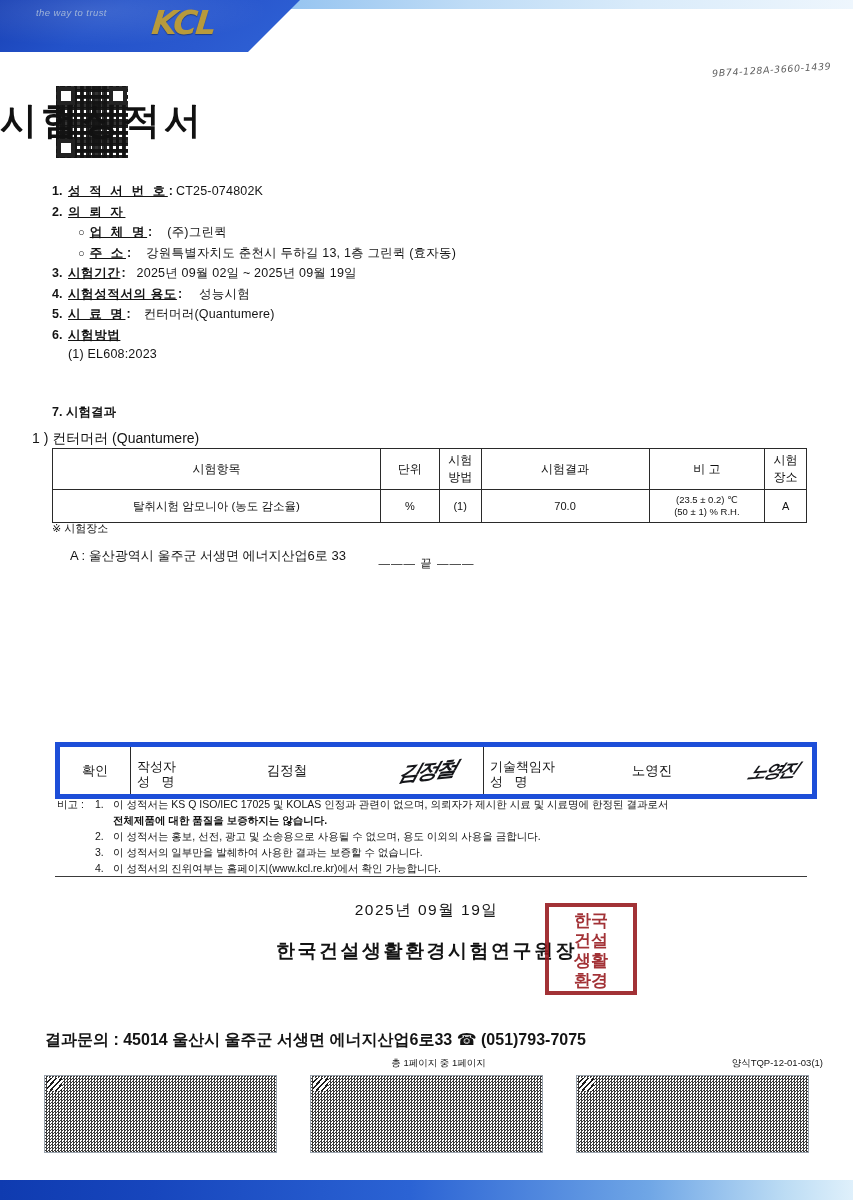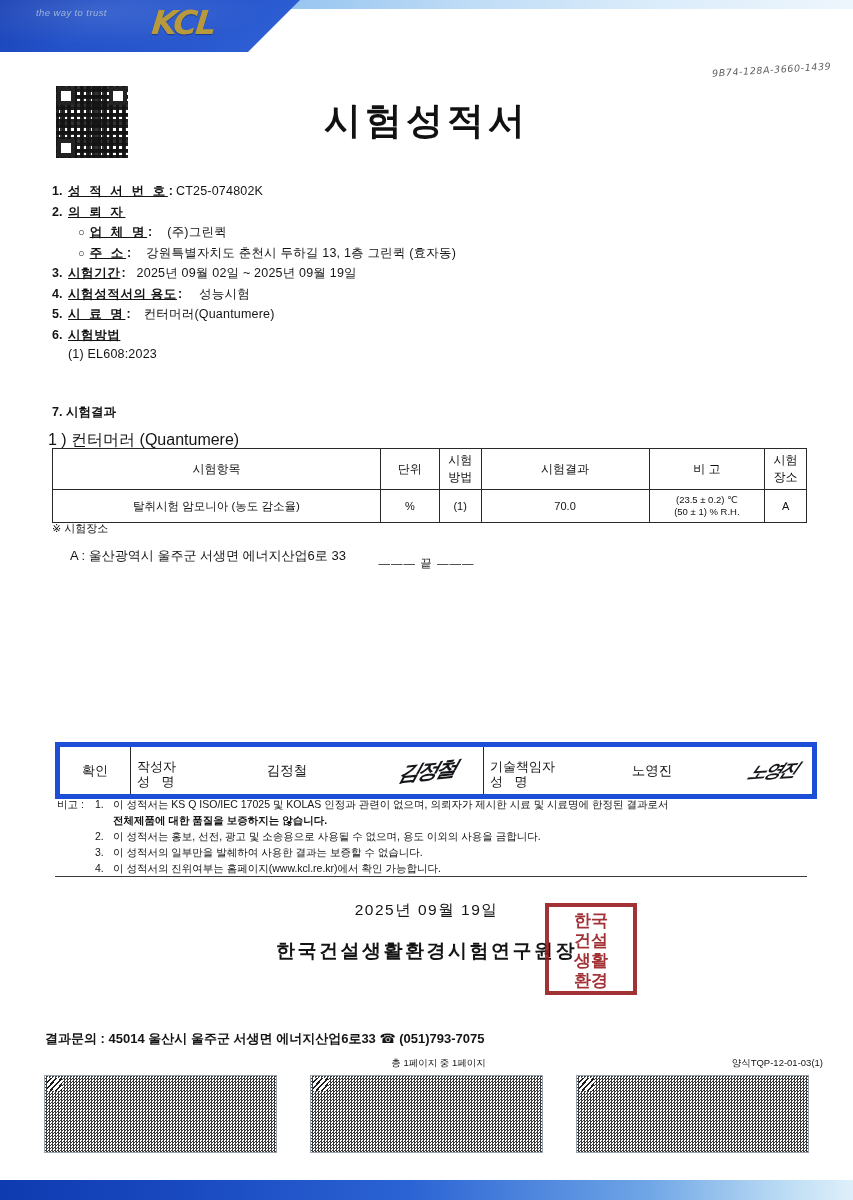--- a/index.html
+++ b/index.html
@@ -99,41 +99,41 @@
   }
   .qr::before { left: 1px; top: 1px; }
   .qr::after  { right: 1px; top: 1px; }
   .qr-eye3    { left: 1px; bottom: 1px; }
 
   
   .title {
     position: absolute;
     left: 0; top: 96px;
     width: 853px;
-    text-align: center;
+    text-align: left;
     font-size: 37px;
     font-weight: bold;
     letter-spacing: 4px;
     color: #111;
   }
 
   
   .fields { position: absolute; left: 52px; top: 183px; width: 760px; }
   .frow { display: flex; align-items: baseline; margin-bottom: 3.5px; font-size: 12.5px; }
   .fnum { width: 16px; font-weight: bold; flex: none; }
   .flabel { font-weight: bold; letter-spacing: 2.6px; flex: none; text-decoration: underline; }
   .flabel.tight { letter-spacing: 0.6px; }
   .fcolon { font-weight: bold; margin: 0 3px 0 1px; flex: none; }
   .fval { letter-spacing: .2px; }
   .bullet { flex: none; margin-right: 5px; font-size: 11px; }
   .frow.indent2 { padding-left: 26px; }
 
   
   .sec7 { position: absolute; left: 52px; top: 404px; font-size: 12.5px; font-weight: bold; }
-  .sub1 { position: absolute; left: 48px; top: 430px; font-size: 16px; }
+  .sub1 { position: absolute; left: 32px; top: 430px; font-size: 14px; }
 
   
   table.result {
     position: absolute;
     left: 52px; top: 448px;
     width: 755px;
     border-collapse: collapse;
     font-size: 11px;
   }
   table.result th, table.result td {
@@ -208,21 +208,21 @@
     line-height: 20px;
     padding: 3px 20px;
     letter-spacing: 0px;
     text-align: center;
     opacity: .88;
     font-family: "DejaVu Sans", sans-serif;
     overflow: hidden;
   }
 
   
-  .contact { position: absolute; left: 45px; top: 1030px; font-size: 13px; font-weight: bold; }
+  .contact { position: absolute; left: 45px; top: 1030px; font-size: 16px; font-weight: bold; }
   .pageno { position: absolute; left: 12px; top: 1057px; width: 853px; text-align: center; font-size: 9.5px; }
   .formno { position: absolute; right: 30px; top: 1057px; font-size: 9.5px; }
 
   
   .strip {
     position: absolute;
     top: 1075px;
     width: 233px; height: 78px;
     border: 1px solid #9aa3ad;
     box-sizing: border-box;

